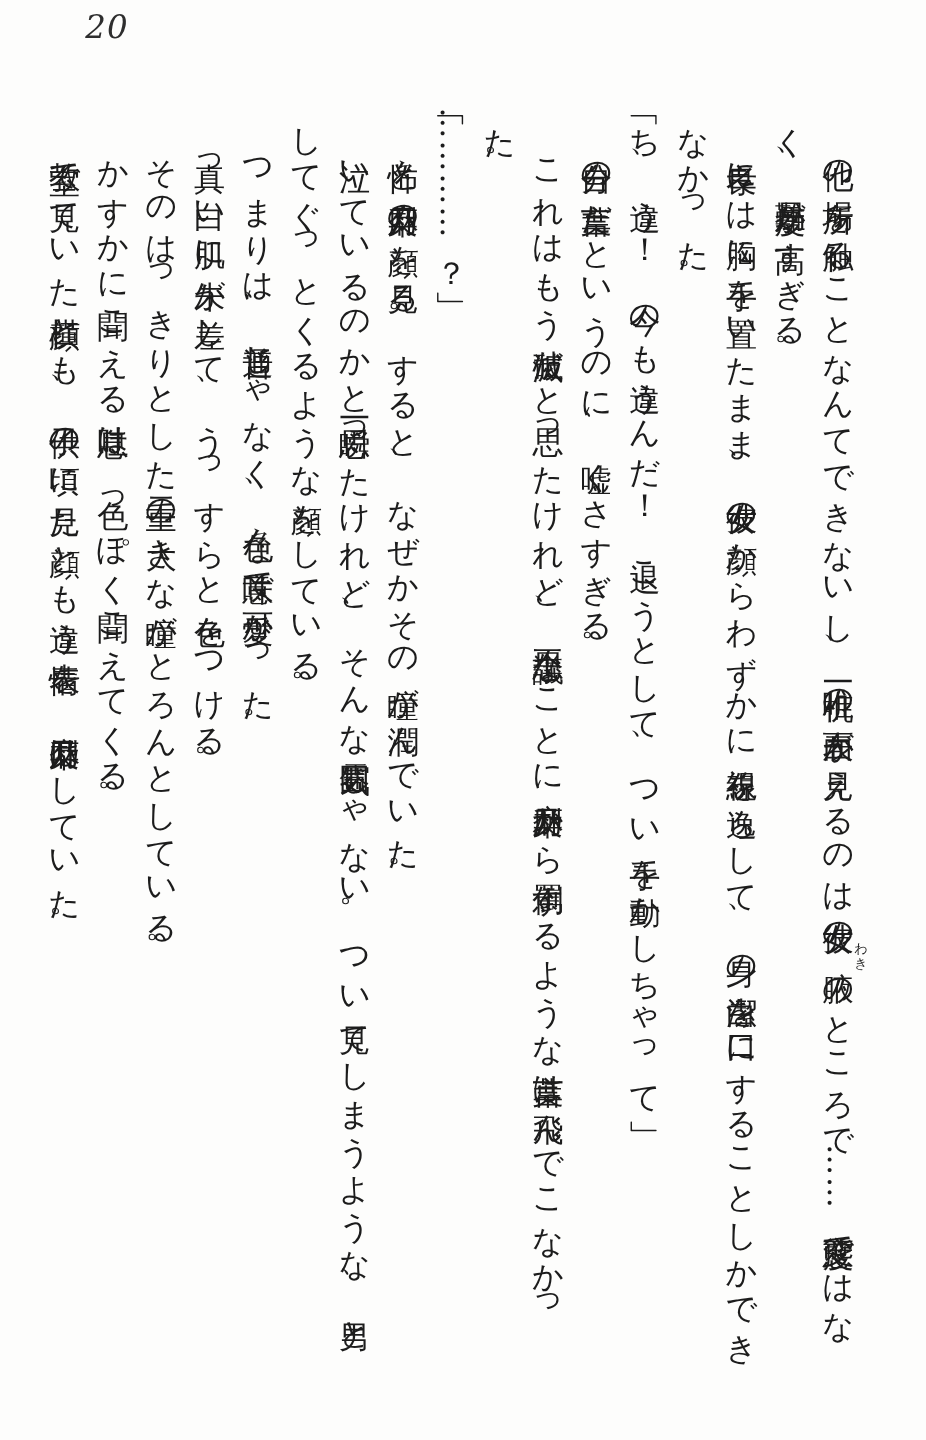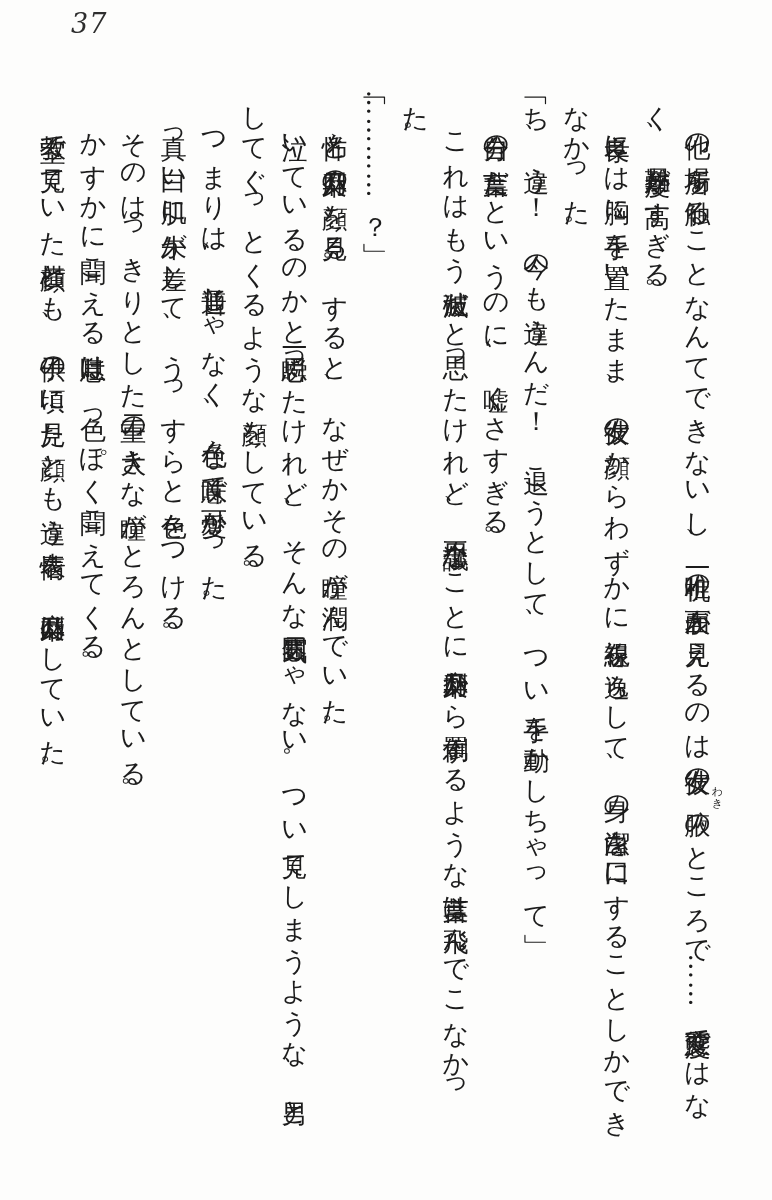--- a/index.html
+++ b/index.html
@@ -57,21 +57,21 @@
   rt {
     font-size: 11px;
     letter-spacing: 0;
     font-family: "DejaVu Serif", "Liberation Serif", serif;
   }
 </style>
 </head>
 <body style="background: rgb(253, 253, 252);">
 
 <div class="page">
-  <div class="page-number" style="color: rgb(46, 46, 46);">37</div>
+  <div class="page-number" style="color: rgb(46, 46, 46);">20</div>
   <div class="text-block" style="color: rgb(28, 28, 28);">
       <p class="indent"><span>他の場所を触ることなんてできないし、唯一机の表面が見えるのは彼女の</span><ruby>腋<rt>わき</rt></ruby><span>のところで……変態度ではなく、難易度が高すぎる。</span></p>
       <p class="indent"><span>良孝には胸に手を置いたまま、彼女の顔からわずかに視線を逸らして、身の潔白を口にすることしかできなかった。</span></p>
       <p><span>「ち、違う！　今のも違うんだ！　退こうとして、つい手を動かしちゃって」</span></p>
       <p class="indent"><span>自分の言葉だというのに、嘘くさすぎる。</span></p>
       <p class="indent"><span>これはもう破滅だと思ったけれど、不思議なことに麻梨乃から罵倒するような言葉は飛んでこなかった。</span></p>
       <p><span>「…………？」</span></p>
       <p class="indent"><span>怖々と麻梨乃の顔を見る。すると、なぜかその瞳が潤んでいた。</span></p>
       <p class="indent"><span>泣いているのかと一瞬思ったけれど、そんな雰囲気じゃない。つい見てしまうような、男としてぐっとくるような顔をしている。</span></p>
       <p class="indent"><span>つまりは、普通じゃなく、色々な意味で可愛かった。</span></p>

